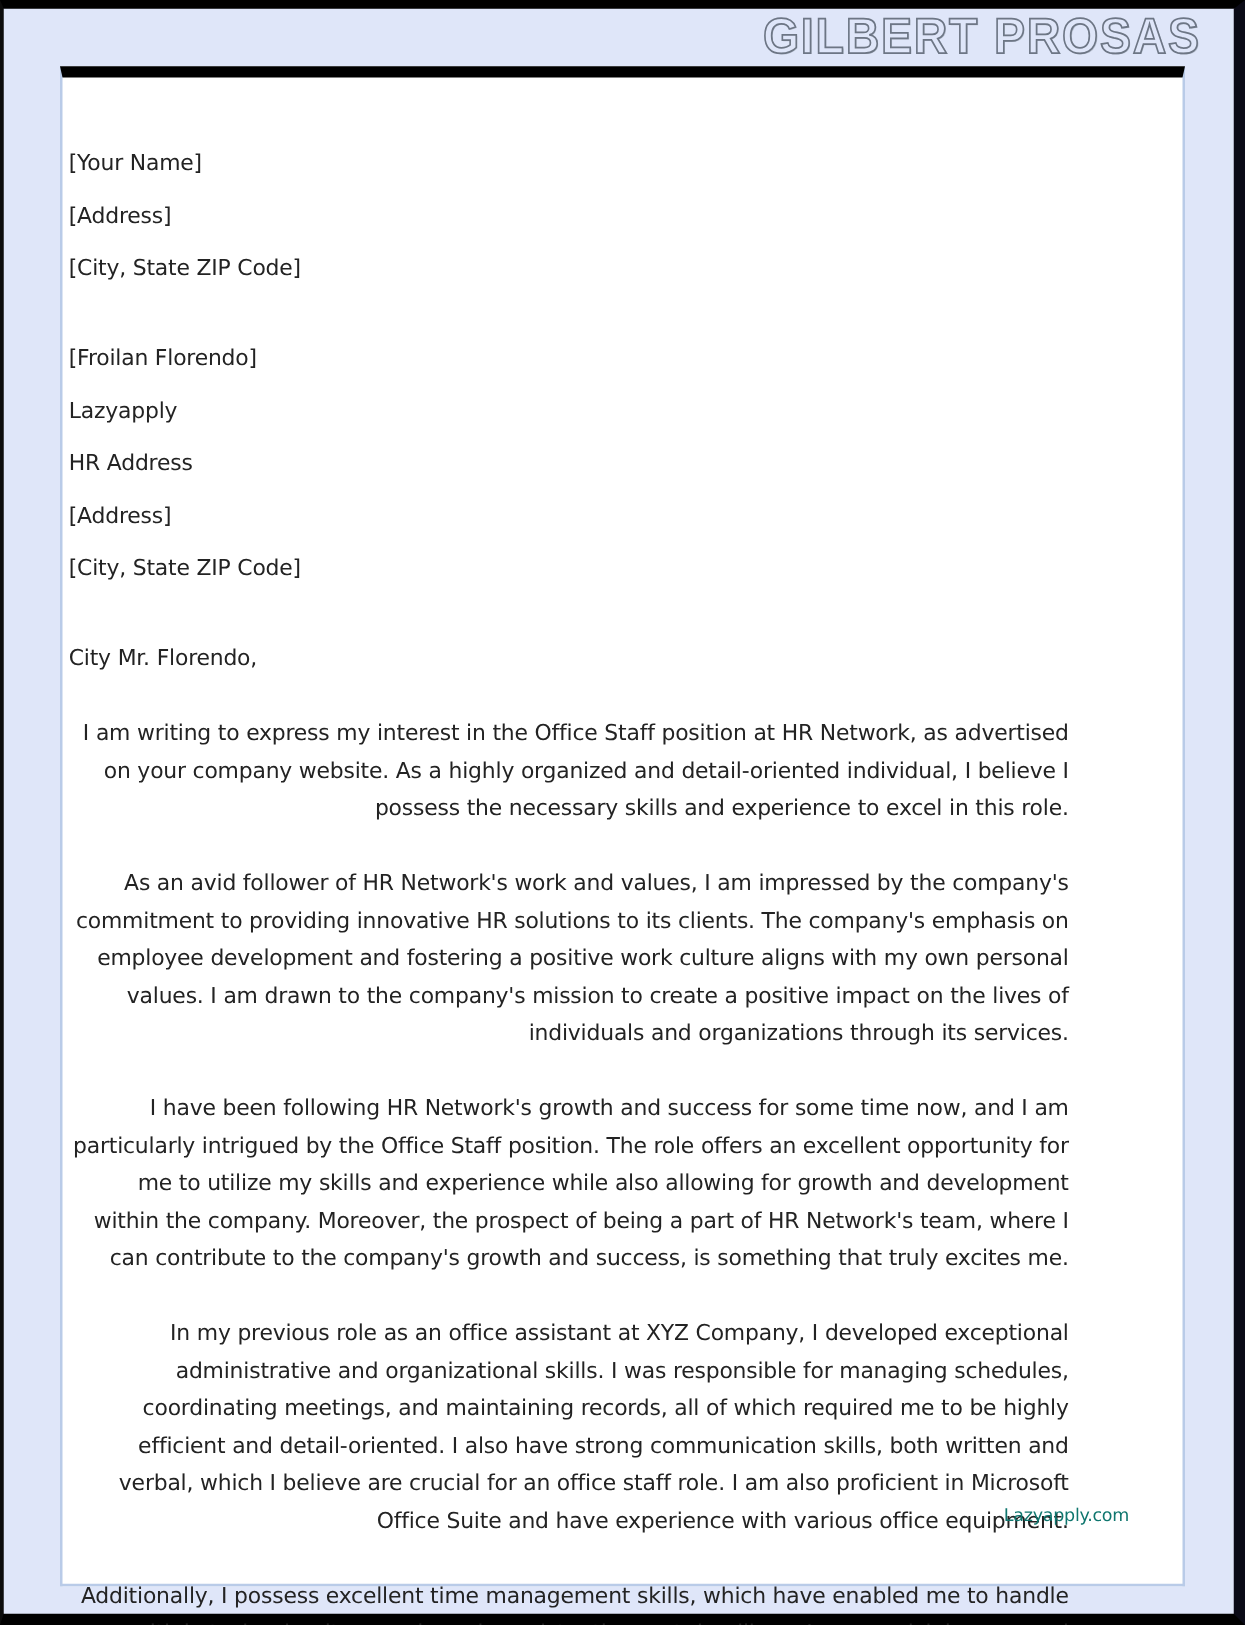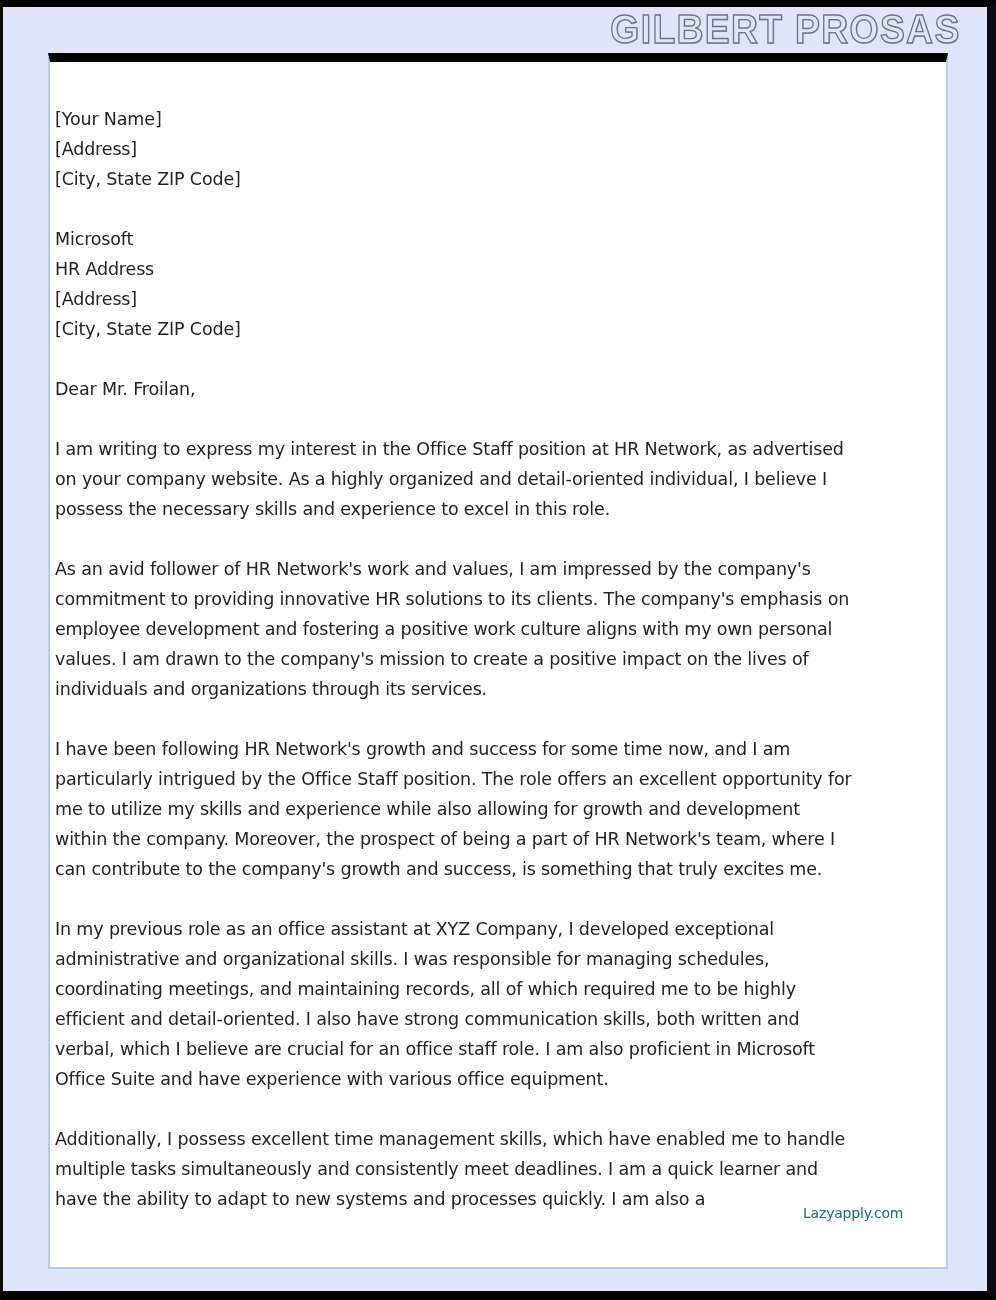--- a/index.html
+++ b/index.html
@@ -75,27 +75,28 @@
     top: 97px;
     width: 800px;
     font-family: "DejaVu Sans", sans-serif;
     font-size: 17.5px;
     line-height: 30px;
     color: #232323;
     letter-spacing: -0.15px;
   }
   .addr-line {
     white-space: nowrap;
+    margin-top: 12px;
   }
   .block-gap {
     height: 30px;
   }
   .para {
     margin: 0 0 30px 0;
-    text-align: left;
+    text-align: right;
   }
   .para:last-child { margin-bottom: 0; }
 
   
   #watermark {
     position: absolute;
     left: 800px;
     top: 1198px;
     font-family: "DejaVu Sans", sans-serif;
     font-size: 14px;
@@ -120,29 +121,30 @@
 
     <div>
       <div class="addr-line">[Your Name]</div>
       <div class="addr-line">[Address]</div>
       <div class="addr-line">[City, State ZIP Code]</div>
     </div>
 
     <div class="block-gap"></div>
 
     <div>
-      <div class="addr-line">Microsoft</div>
+      <div class="addr-line">[Froilan Florendo]</div>
+      <div class="addr-line">Lazyapply</div>
       <div class="addr-line">HR Address</div>
       <div class="addr-line">[Address]</div>
       <div class="addr-line">[City, State ZIP Code]</div>
     </div>
 
     <div class="block-gap"></div>
 
-    <div class="addr-line">Dear Mr. Froilan,</div>
+    <div class="addr-line">City Mr. Florendo,</div>
 
     <div class="block-gap"></div>
 
     <p class="para">I am writing to express my interest in the Office Staff position at HR Network, as advertised on your company website. As a highly organized and detail-oriented individual, I believe I possess the necessary skills and experience to excel in this role.</p>
     <p class="para">As an avid follower of HR Network's work and values, I am impressed by the company's commitment to providing innovative HR solutions to its clients. The company's emphasis on employee development and fostering a positive work culture aligns with my own personal values. I am drawn to the company's mission to create a positive impact on the lives of individuals and organizations through its services.</p>
     <p class="para">I have been following HR Network's growth and success for some time now, and I am particularly intrigued by the Office Staff position. The role offers an excellent opportunity for me to utilize my skills and experience while also allowing for growth and development within the company. Moreover, the prospect of being a part of HR Network's team, where I can contribute to the company's growth and success, is something that truly excites me.</p>
     <p class="para">In my previous role as an office assistant at XYZ Company, I developed exceptional administrative and organizational skills. I was responsible for managing schedules, coordinating meetings, and maintaining records, all of which required me to be highly efficient and detail-oriented. I also have strong communication skills, both written and verbal, which I believe are crucial for an office staff role. I am also proficient in Microsoft Office Suite and have experience with various office equipment.</p>
     <p class="para">Additionally, I possess excellent time management skills, which have enabled me to handle multiple tasks simultaneously and consistently meet deadlines. I am a quick learner and have the ability to adapt to new systems and processes quickly. I am also a</p>
 
   </div>

